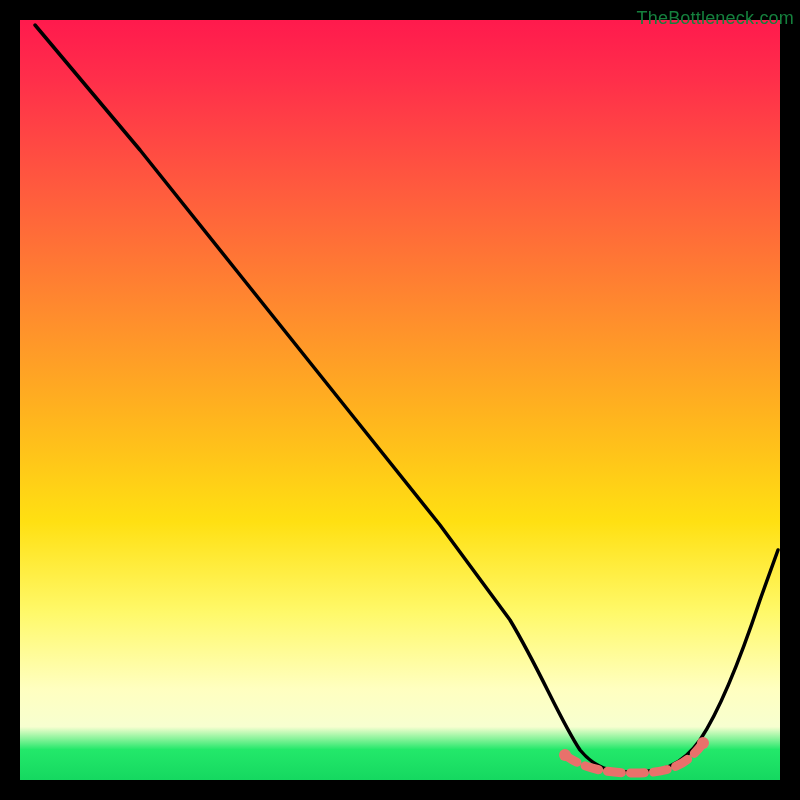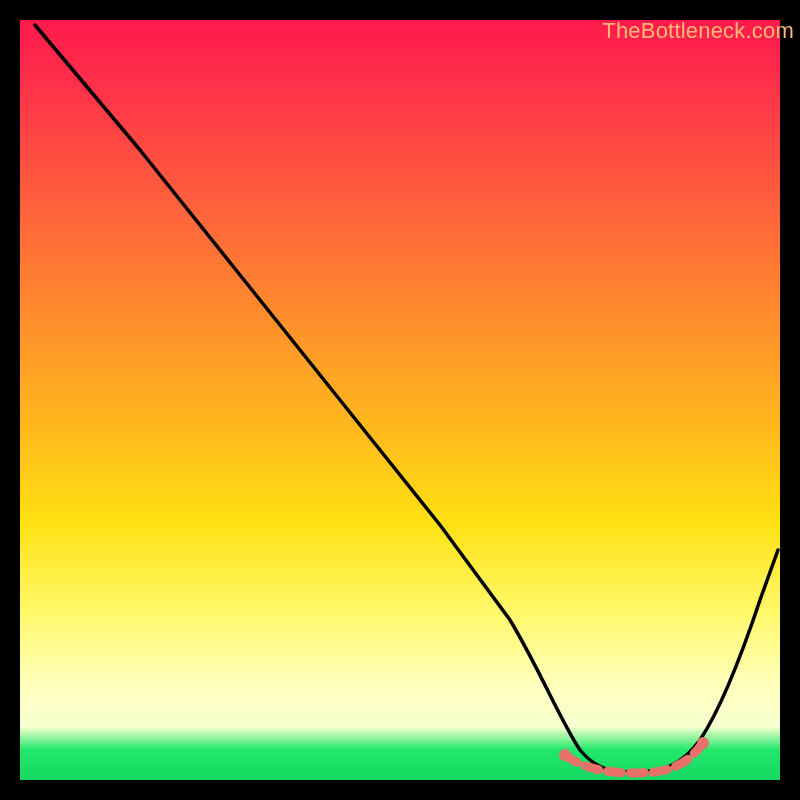--- a/index.html
+++ b/index.html
@@ -36,24 +36,24 @@
       #ffe012 66%,
       #fff96a 78%,
       #ffffc0 88%,
       #f7ffd0 93%,
       #23e86a 96%,
       #15d860 100%
     );
   }
   .watermark {
     position: absolute;
-    top: 18px;
+    top: 8px;
     right: 6px;
-    color: #fdba74;
-    font-size: 22px;
+    color: #15803d;
+    font-size: 18px;
     letter-spacing: 0.2px;
     font-weight: 500;
     user-select: none;
   }
   svg.curve {
     position: absolute;
     left: 20px;
     top: 20px;
     width: 760px;
     height: 760px;

